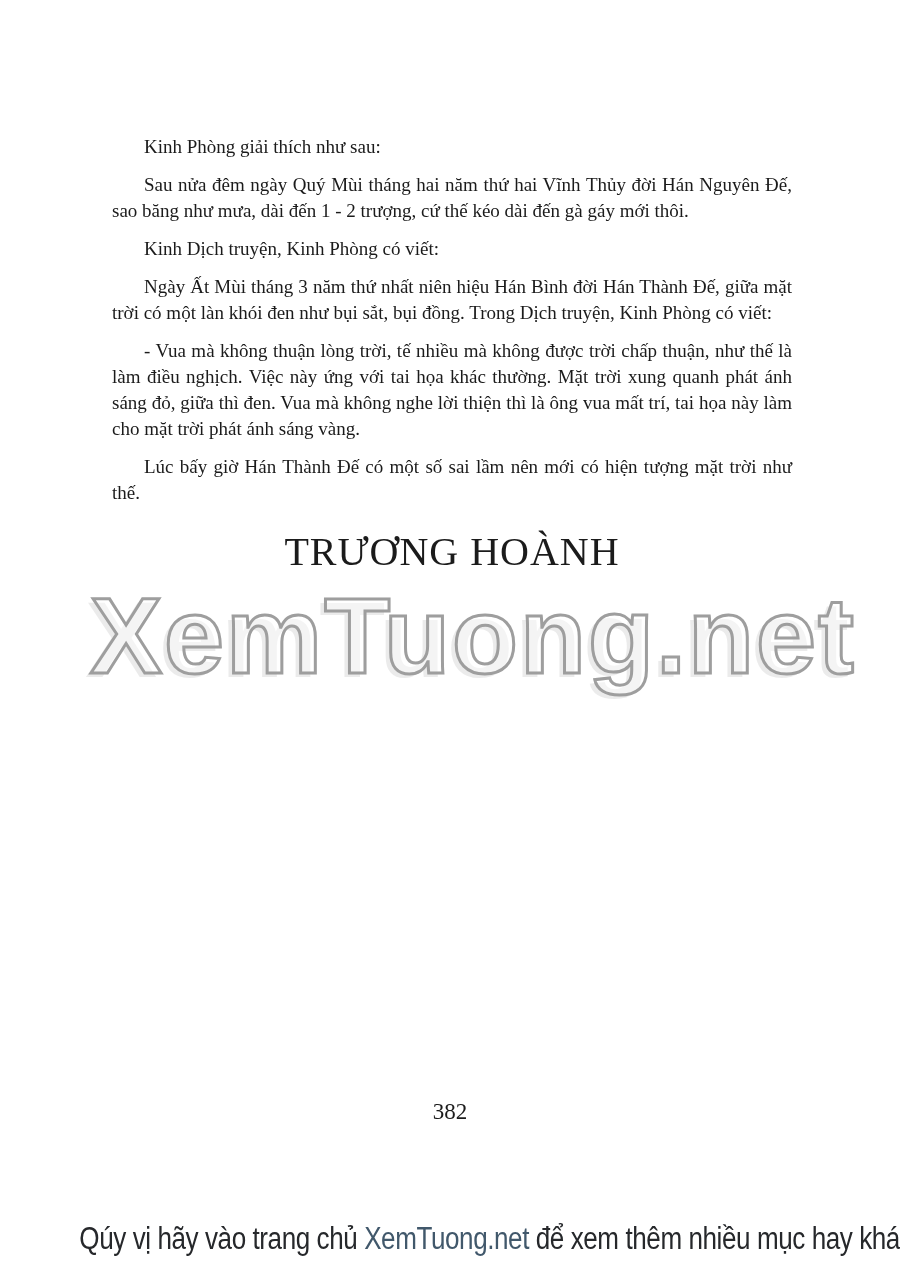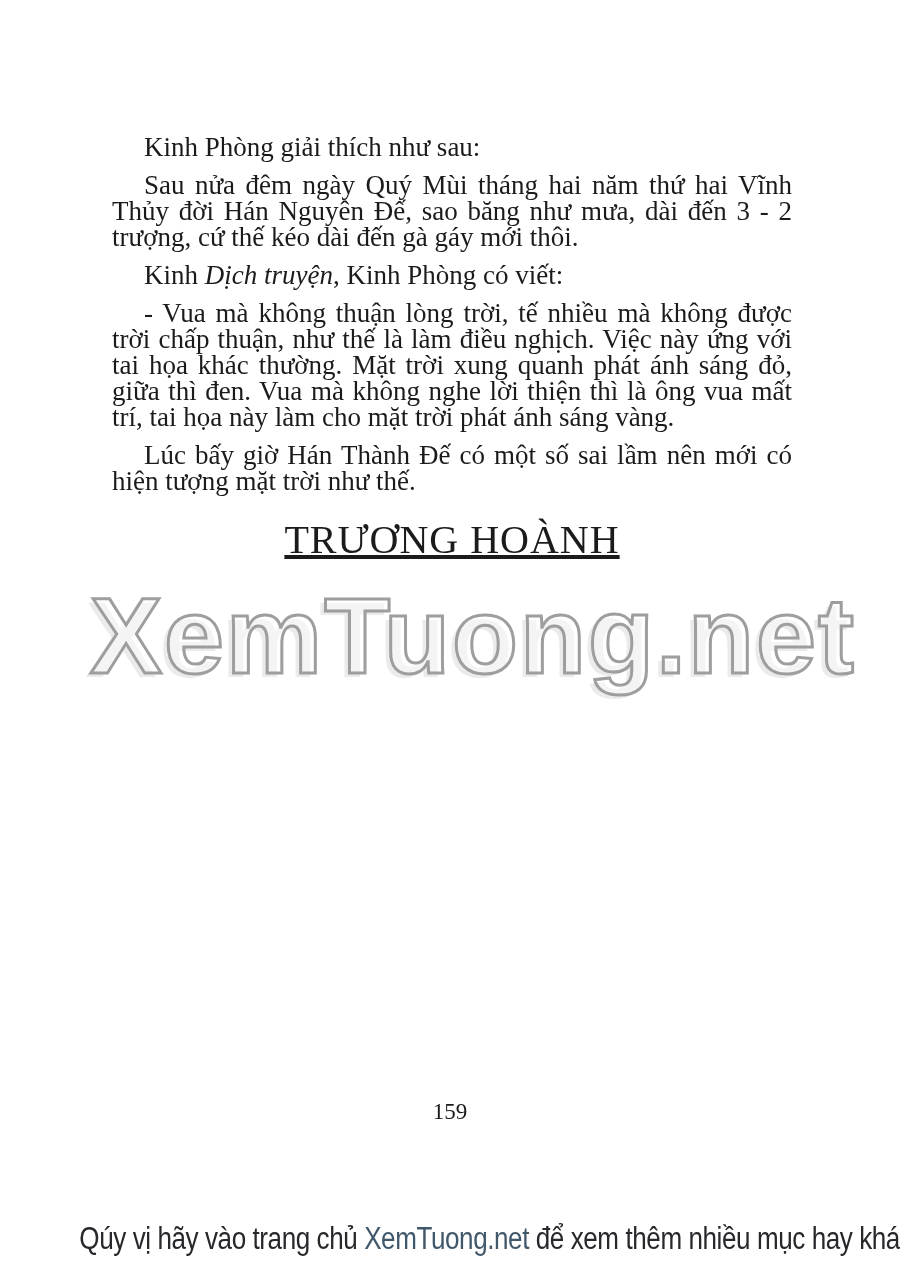--- a/index.html
+++ b/index.html
@@ -16,38 +16,37 @@
 
   .page-body {
     position: absolute;
     left: 112px;
     top: 134px;
     width: 680px;
   }
 
   .page-body p {
     margin: 0 0 12px 0;
-    font-size: 27px;
+    font-size: 19px;
     line-height: 26px;
     text-indent: 32px;
     text-align: justify;
   }
 
-  .page-body .it { font-style: italic; }
+  .page-body .it { }
 
   .section-heading {
     margin: 22px 0 8px 0;
     font-size: 40px;
     line-height: 48px;
     font-weight: 400;
     text-align: center;
     letter-spacing: 1px;
     text-indent: 0;
     white-space: nowrap;
-    text-decoration: underline;
   }
 
   .watermark {
     position: absolute;
     left: 90px;
     top: 566px;
     width: 720px;
     text-align: center;
     font-family: "Liberation Sans", sans-serif;
     font-weight: 700;
@@ -94,28 +93,29 @@
 
   .footer .site { color: var(--footer-site, #41586b); }
 </style>
 </head>
 <body>
 
 <div class="page">
 
   <div class="page-body">
       <p><span>Kinh Phòng giải thích như sau:</span></p>
-      <p><span>Sau nửa đêm ngày Quý Mùi tháng hai năm thứ hai Vĩnh Thủy đời Hán Nguyên Đế, sao băng như mưa, dài đến 3 - 2 trượng, cứ thế kéo dài đến gà gáy mới thôi.</span></p>
+      <p><span>Sau nửa đêm ngày Quý Mùi tháng hai năm thứ hai Vĩnh Thủy đời Hán Nguyên Đế, sao băng như mưa, dài đến 1 - 2 trượng, cứ thế kéo dài đến gà gáy mới thôi.</span></p>
       <p><span>Kinh </span><span class="it">Dịch truyện</span><span>, Kinh Phòng có viết:</span></p>
+      <p><span>Ngày Ất Mùi tháng 3 năm thứ nhất niên hiệu Hán Bình đời Hán Thành Đế, giữa mặt trời có một làn khói đen như bụi sắt, bụi đồng. Trong </span><span class="it">Dịch truyện</span><span>, Kinh Phòng có viết:</span></p>
       <p><span>- Vua mà không thuận lòng trời, tế nhiều mà không được trời chấp thuận, như thế là làm điều nghịch. Việc này ứng với tai họa khác thường. Mặt trời xung quanh phát ánh sáng đỏ, giữa thì đen. Vua mà không nghe lời thiện thì là ông vua mất trí, tai họa này làm cho mặt trời phát ánh sáng vàng.</span></p>
       <p><span>Lúc bấy giờ Hán Thành Đế có một số sai lầm nên mới có hiện tượng mặt trời như thế.</span></p>
       <div class="section-heading">TRƯƠNG HOÀNH</div>
     </div>
 
   <div class="watermark">XemTuong.net</div>
 
-  <div class="page-number">159</div>
+  <div class="page-number">382</div>
 
   <div class="footer">
     <span class="footer-inner"><span>Qúy vị hãy vào trang chủ </span><span class="site">XemTuong.net</span><span> để xem thêm nhiều mục hay khác</span></span>
   </div>
 
 </div>
 
 </body></html>

